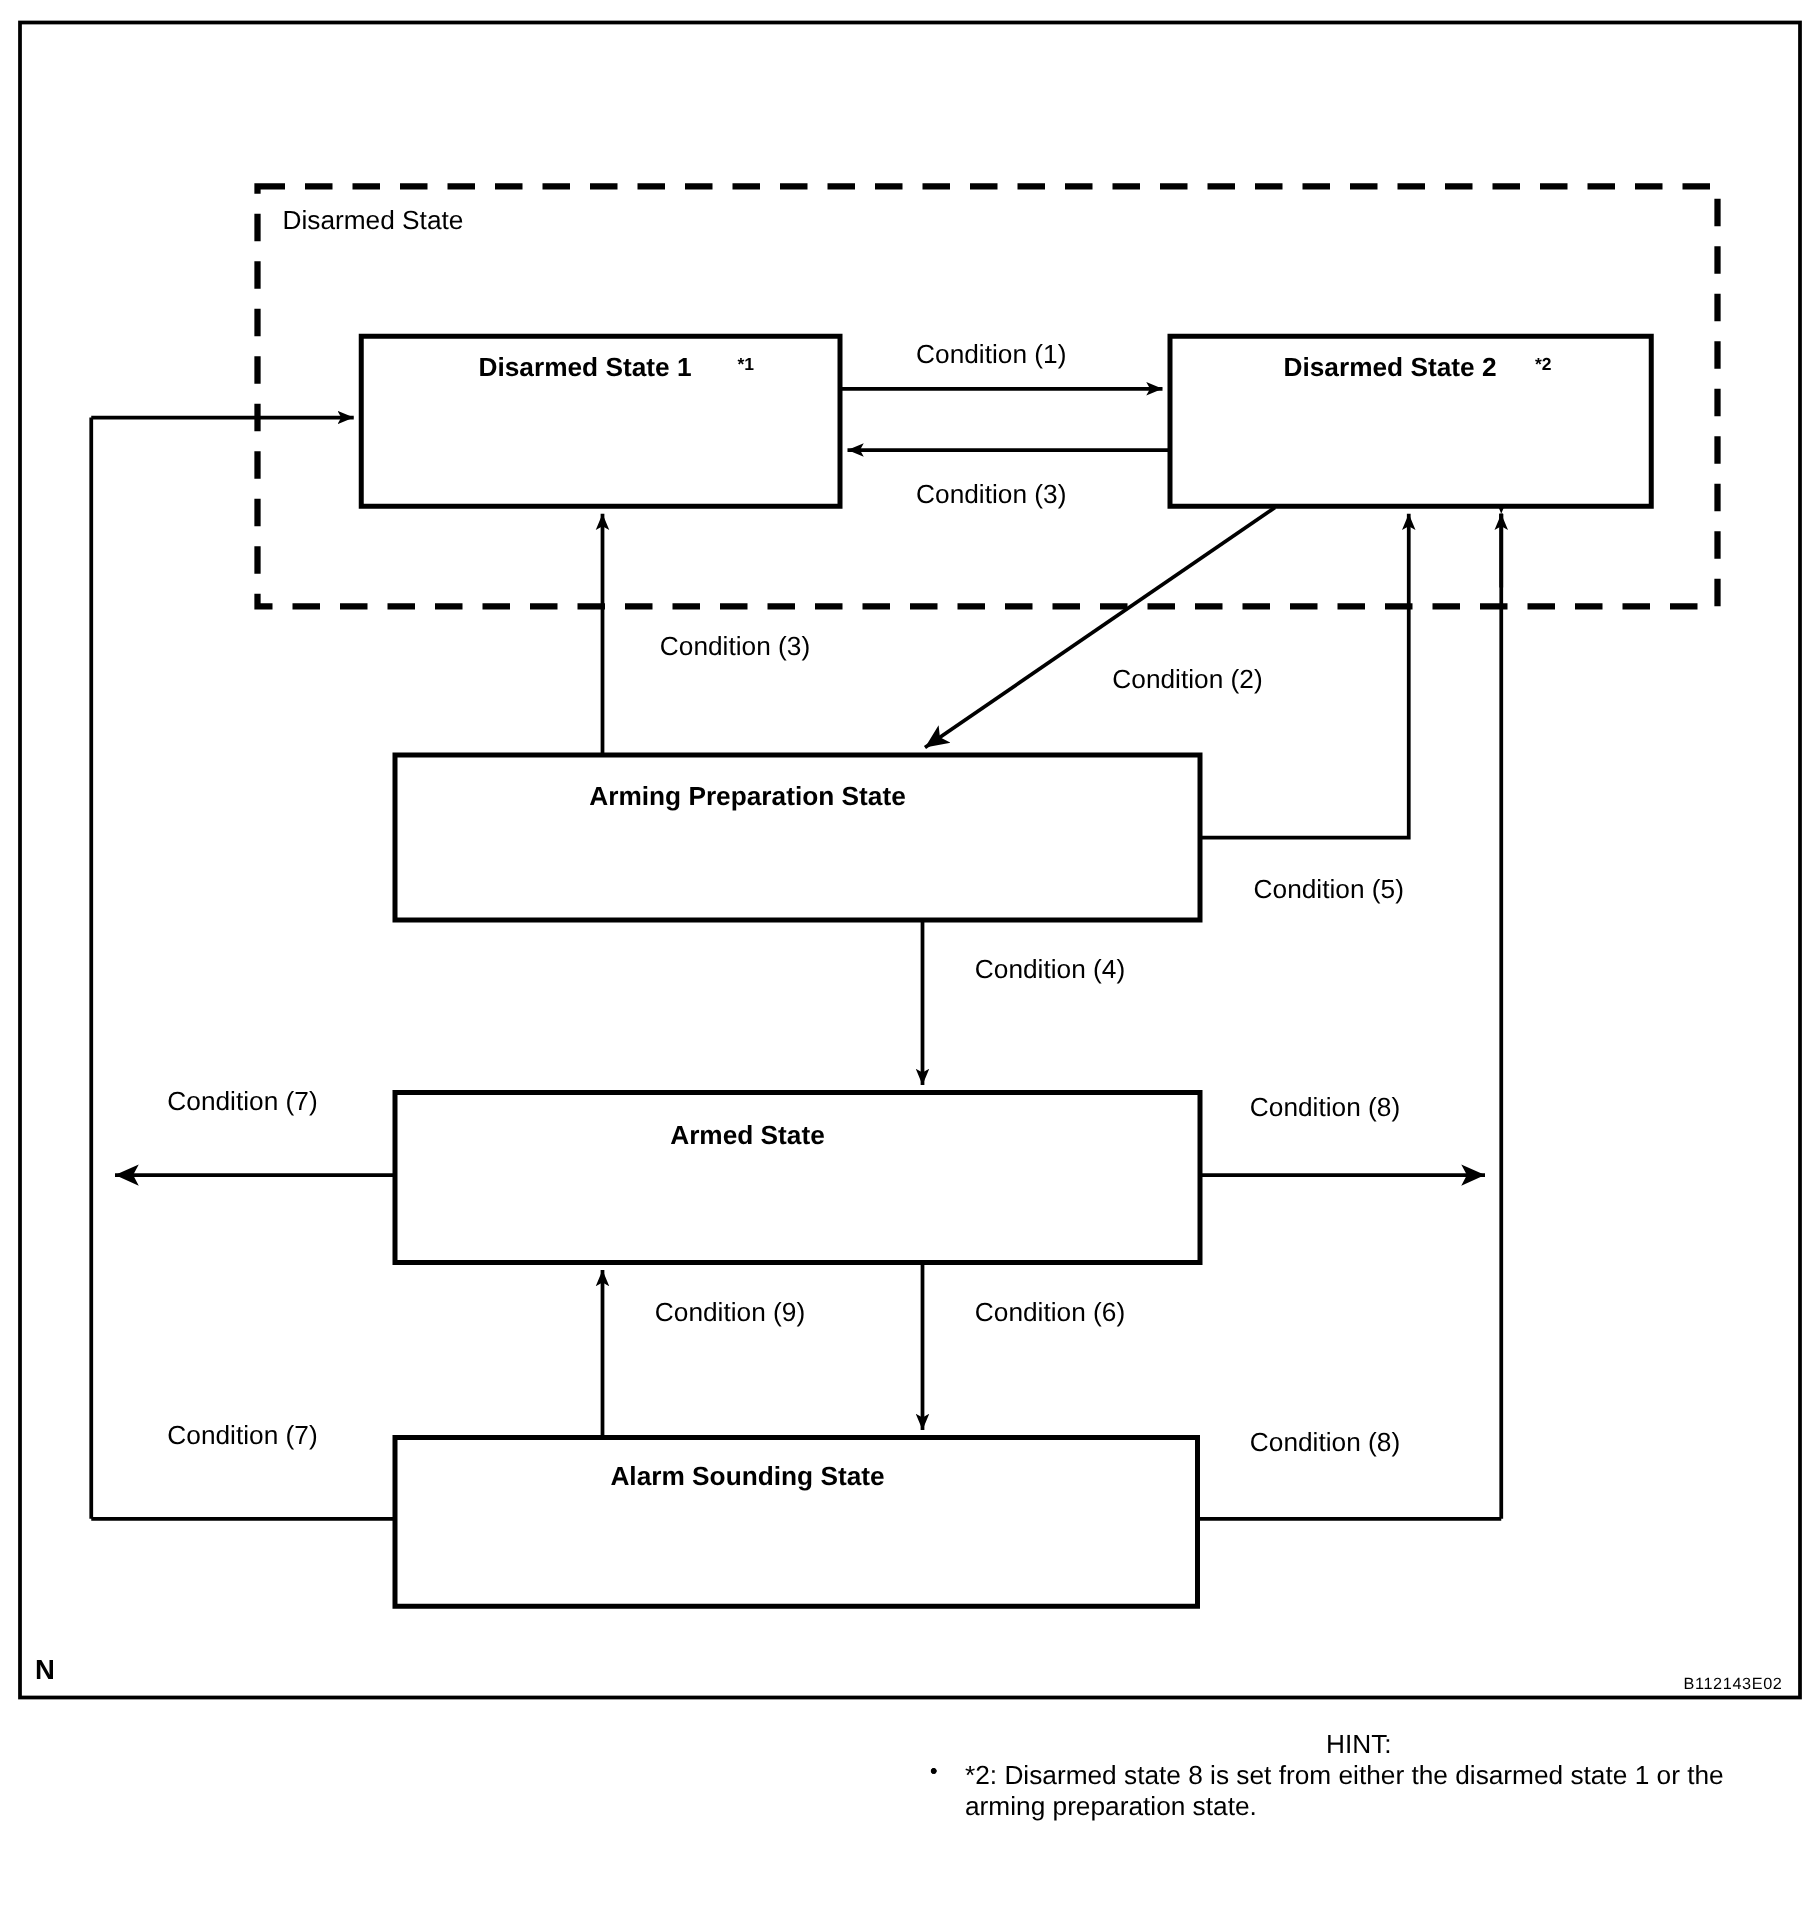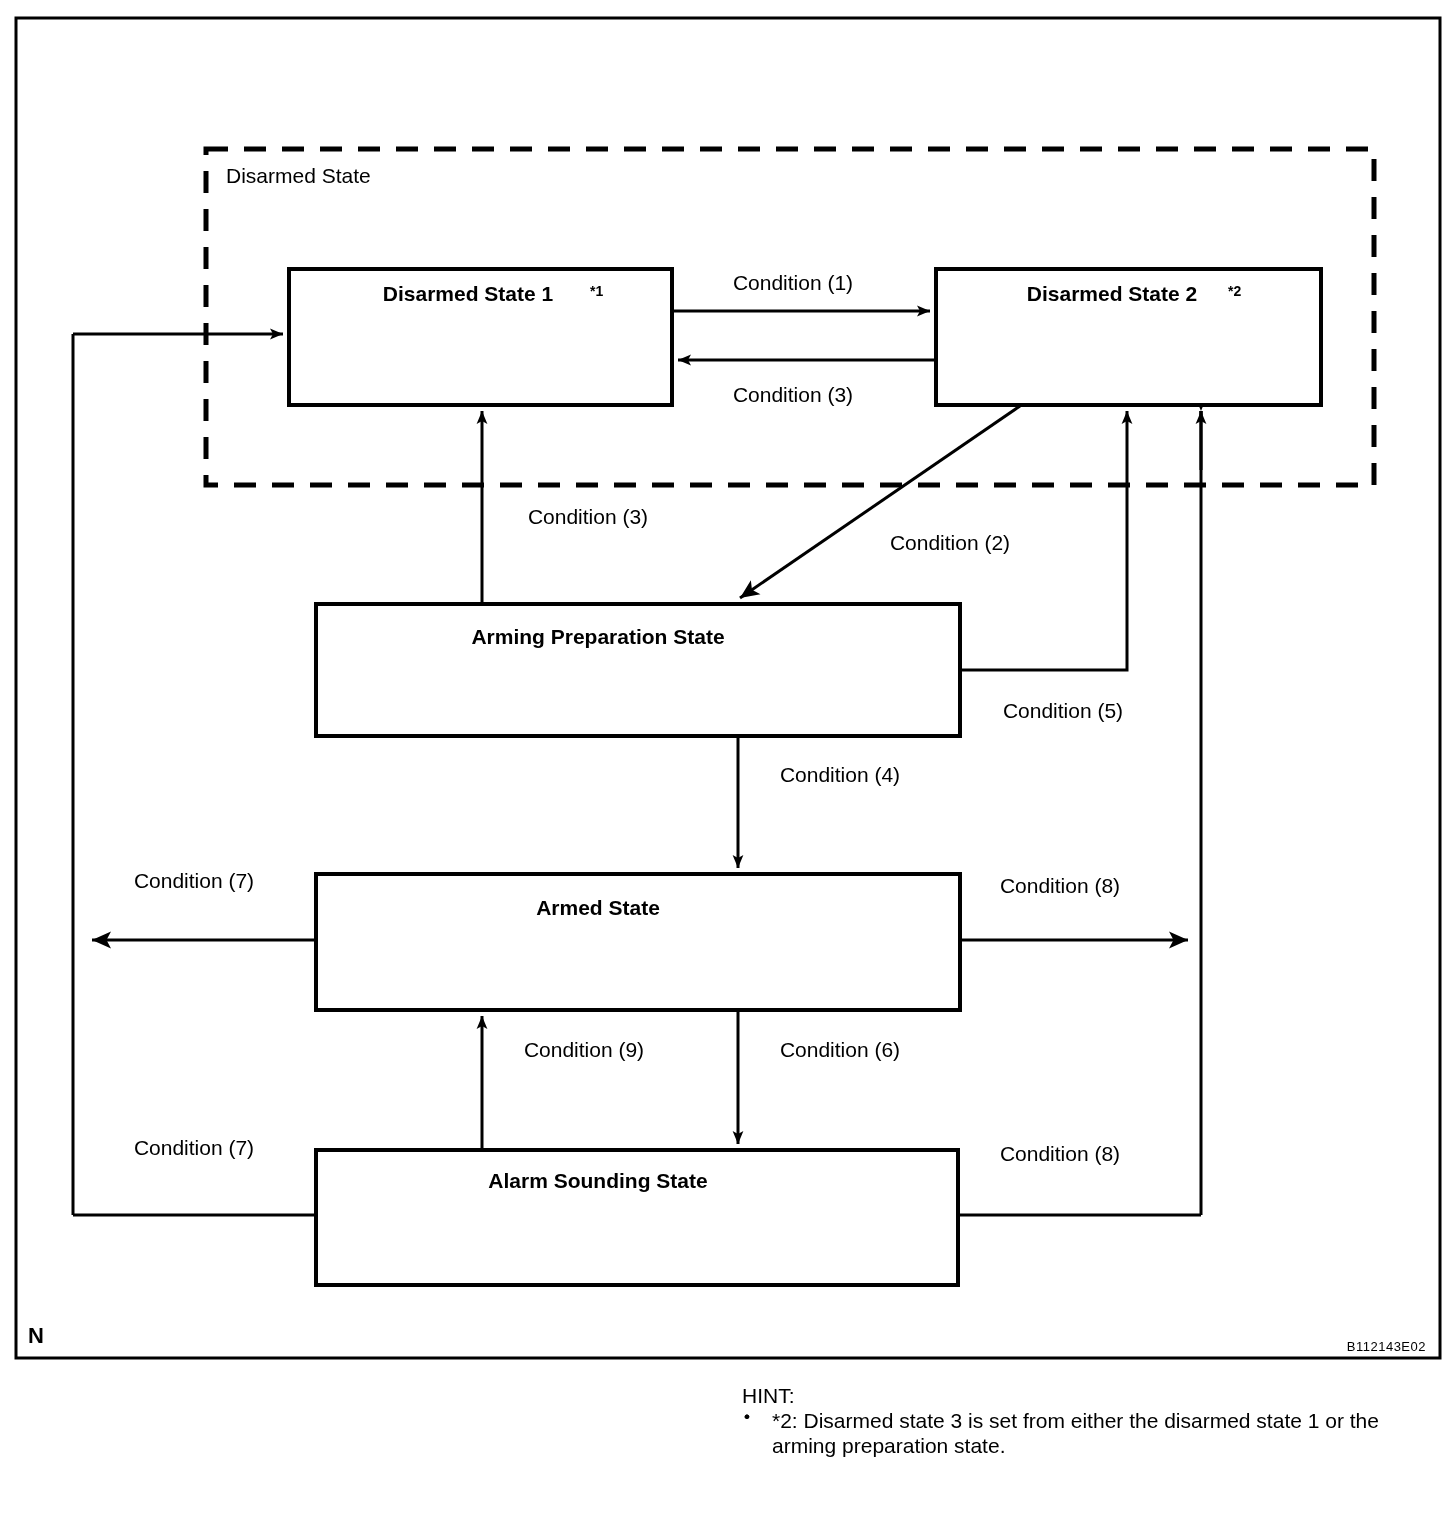--- a/index.html
+++ b/index.html
@@ -55,20 +55,21 @@
     position: absolute;
     left: 742px;
     top: 1384px;
     width: 690px;
     font-size: 21px;
     line-height: 1.16;
     font-family: "Liberation Sans", sans-serif;
   }
   #hint-title {
     margin: 0 0 1px 0;
+    text-align: center;
   }
   .hint-item {
     position: relative;
     padding-left: 30px;
     margin-top: 1px;
   }
   .hint-bullet {
     position: absolute;
     left: 2px;
     top: -2px;
@@ -160,17 +161,17 @@
     <text class="fig-code" x="1426" y="1351" text-anchor="end">B112143E02</text>
   </svg>
 
   <div id="hint-block">
     <div id="hint-title">HINT:</div>
     <div class="hint-item">
       <span class="hint-bullet">•</span>
     </div>
     <div class="hint-item">
       <span class="hint-bullet">•</span>
-      <span>*2: Disarmed state 3 is set from either the disarmed state 1 or the arming preparation state.</span>
+      <span>*2: Disarmed state 8 is set from either the disarmed state 1 or the arming preparation state.</span>
     </div>
   </div>
 
 </div>
 
 </body></html>

